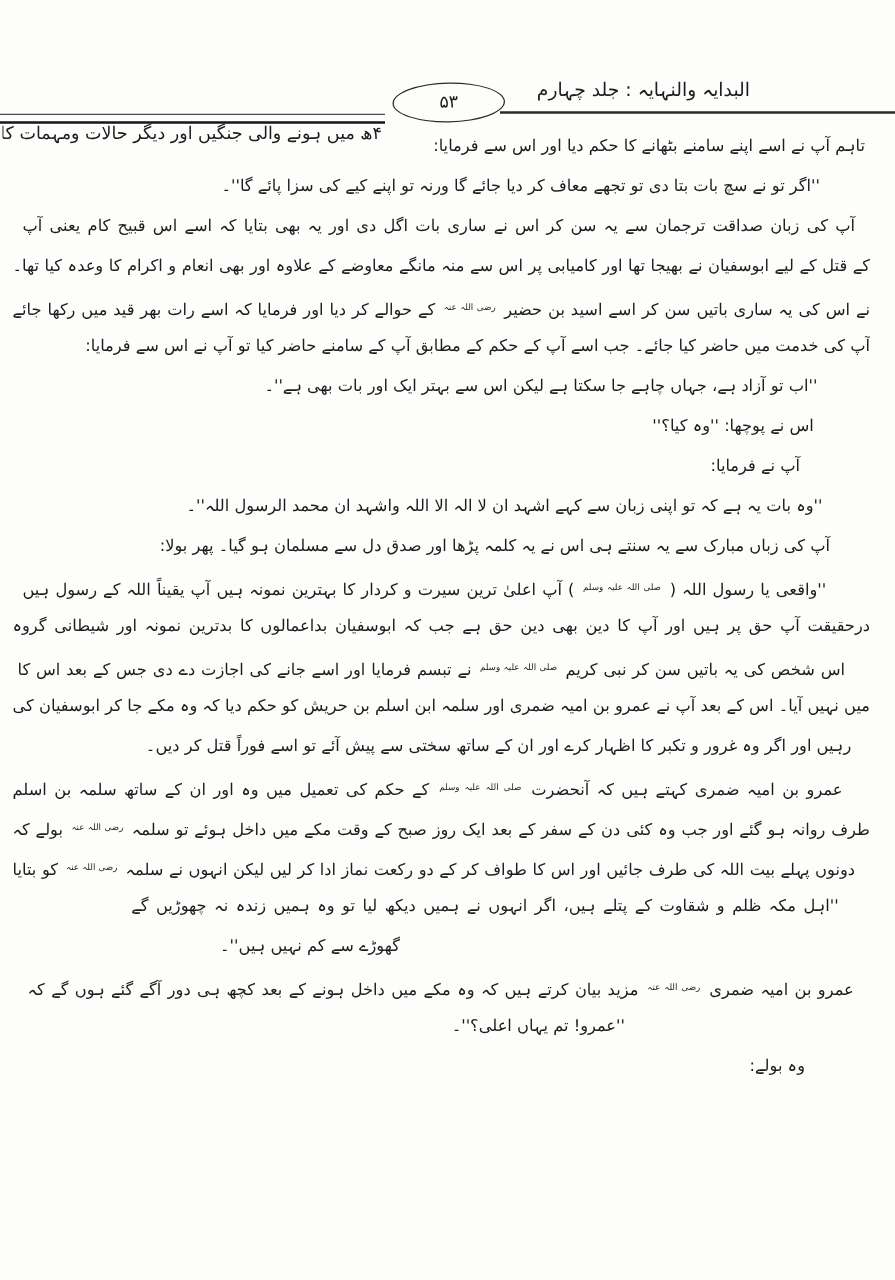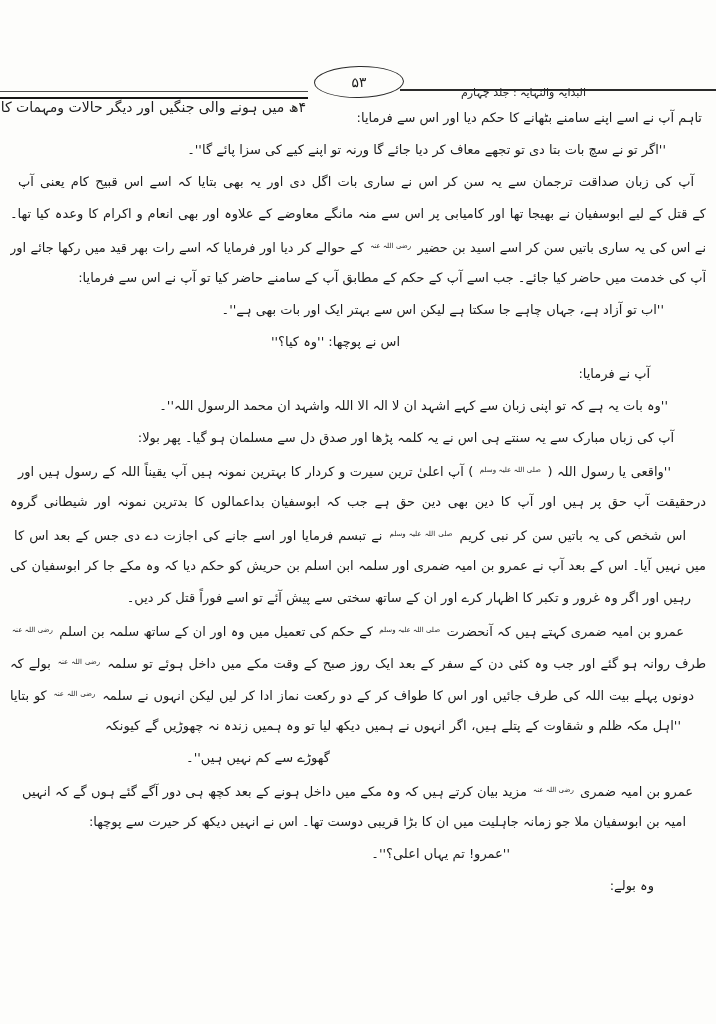--- a/index.html
+++ b/index.html
@@ -10,22 +10,22 @@
     margin: 0 auto;
     background: var(--paper, #fdfdfb);
     color: var(--ink, #1c1c1c);
     font-family: "DejaVu Sans", sans-serif;
     direction: rtl;
     overflow: hidden;
   }
 
   
   .hdr-title-right {
-    position: absolute; top: 60px; right: 130px;
-    font-size: 11px; line-height: 24px; white-space: nowrap; margin-top: 21px;
+    position: absolute; top: 60px; right: 116px;
+    font-size: 15px; line-height: 24px; white-space: nowrap;
   }
   .hdr-title-left {
     position: absolute; top: 64px; left: 2px; width: 304px;
     font-size: 14px; line-height: 22px; text-align: right; white-space: nowrap;
     overflow: hidden;
     margin-top: 32px;
   }
   .hdr-rule-right {
     position: absolute; top: 89px; left: 400px; right: 0;
     height: 2px; background: #2b2b2b;
@@ -38,21 +38,21 @@
   .page-oval {
     position: absolute; top: 66px; left: 314px; width: 88px; height: 30px;
     border: 1.6px solid #2a2a2a; border-radius: 50%;
     background: var(--paper, #fdfdfb);
     display: flex; align-items: center; justify-content: center;
     font-size: 14px; transform: rotate(-1deg); z-index: 2;
   }
 
   
   .body-text {
-    position: absolute; top: 102px; right: 10px; left: 10px;
+    position: absolute; top: 102px; right: 20px; left: 10px;
   }
   .line {
     height: 32px; line-height: 32px;
     overflow: hidden;
     font-size: 13px;
     letter-spacing: 0;
   }
   .line.r { text-align: right; white-space: nowrap; }
   .line.j { text-align: justify; }
   .line.j::after { content: ""; display: inline-block; width: 100%; height: 0; }
@@ -80,33 +80,32 @@
   <div class="hdr-title-left">۴ھ میں ہونے والی جنگیں اور دیگر حالات ومہمات کا بیان</div>
 
   <div class="body-text" id="body-lines">
       <div class="line r" style="padding-right: 4px;"><span>تاہم آپ نے اسے اپنے سامنے بٹھانے کا حکم دیا اور اس سے فرمایا:</span> </div>
       <div class="line r" style="padding-right: 40px;"><span>''اگر تو نے سچ بات بتا دی تو تجھے معاف کر دیا جائے گا ورنہ تو اپنے کیے کی سزا پائے گا''۔</span> </div>
       <div class="line j" style="padding-right: 12px; padding-left: 8px;"><span>آپ کی زبان صداقت ترجمان سے یہ سن کر اس نے ساری بات اگل دی اور یہ بھی بتایا کہ اسے اس قبیح کام یعنی آپ</span> </div>
       <div class="line j"><span>کے قتل کے لیے ابوسفیان نے بھیجا تھا اور کامیابی پر اس سے منہ مانگے معاوضے کے علاوہ اور بھی انعام و اکرام کا وعدہ کیا تھا۔ آپ</span> </div>
       <div class="line j"><span>نے اس کی یہ ساری باتیں سن کر اسے اسید بن حضیر</span> <span class="seg-small">رضی اللہ عنہ</span> <span>کے حوالے کر دیا اور فرمایا کہ اسے رات بھر قید میں رکھا جائے اور صبح کو</span> </div>
       <div class="line r"><span>آپ کی خدمت میں حاضر کیا جائے۔ جب اسے آپ کے حکم کے مطابق آپ کے سامنے حاضر کیا تو آپ نے اس سے فرمایا:</span> </div>
       <div class="line r" style="padding-right: 42px;"><span>''اب تو آزاد ہے، جہاں چاہے جا سکتا ہے لیکن اس سے بہتر ایک اور بات بھی ہے''۔</span> </div>
-      <div class="line r" style="padding-right: 45px; text-align: center;"><span>اس نے پوچھا: ''وہ کیا؟''</span> </div>
+      <div class="line r" style="padding-right: 45px;"><span>اس نے پوچھا: ''وہ کیا؟''</span> </div>
       <div class="line r" style="padding-right: 56px;"><span>آپ نے فرمایا:</span> </div>
       <div class="line r" style="padding-right: 38px;"><span>''وہ بات یہ ہے کہ تو اپنی زبان سے کہے اشہد ان لا الہ الا اللہ واشہد ان محمد الرسول اللہ''۔</span> </div>
       <div class="line r" style="padding-right: 32px;"><span>آپ کی زباں مبارک سے یہ سنتے ہی اس نے یہ کلمہ پڑھا اور صدق دل سے مسلمان ہو گیا۔ پھر بولا:</span> </div>
       <div class="line j" style="padding-right: 35px; padding-left: 8px;"><span>''واقعی یا رسول اللہ (</span> <span class="seg-small">صلی اللہ علیہ وسلم</span> <span>) آپ اعلیٰ ترین سیرت و کردار کا بہترین نمونہ ہیں آپ یقیناً اللہ کے رسول ہیں اور</span> </div>
       <div class="line j"><span>درحقیقت آپ حق پر ہیں اور آپ کا دین بھی دین حق ہے جب کہ ابوسفیان بداعمالوں کا بدترین نمونہ اور شیطانی گروہ</span> </div>
       <div class="line j" style="padding-right: 20px; padding-left: 4px;"><span>اس شخص کی یہ باتیں سن کر نبی کریم</span> <span class="seg-small">صلی اللہ علیہ وسلم</span> <span>نے تبسم فرمایا اور اسے جانے کی اجازت دے دی جس کے بعد اس کا کچھ ذکر سننے</span> </div>
       <div class="line j"><span>میں نہیں آیا۔ اس کے بعد آپ نے عمرو بن امیہ ضمری اور سلمہ ابن اسلم بن حریش کو حکم دیا کہ وہ مکے جا کر ابوسفیان کی تلاش میں</span> </div>
       <div class="line r" style="padding-right: 15px; text-align: right;"><span>رہیں اور اگر وہ غرور و تکبر کا اظہار کرے اور ان کے ساتھ سختی سے پیش آئے تو اسے فوراً قتل کر دیں۔</span> </div>
       <div class="line j" style="padding-right: 22px;"><span>عمرو بن امیہ ضمری کہتے ہیں کہ آنحضرت</span> <span class="seg-small">صلی اللہ علیہ وسلم</span> <span>کے حکم کی تعمیل میں وہ اور ان کے ساتھ سلمہ بن اسلم</span> <span class="seg-small">رضی اللہ عنہ</span>  </div>
       <div class="line j"><span>طرف روانہ ہو گئے اور جب وہ کئی دن کے سفر کے بعد ایک روز صبح کے وقت مکے میں داخل ہوئے تو سلمہ</span> <span class="seg-small">رضی اللہ عنہ</span> <span>بولے کہ کیوں نہ وہ</span> </div>
       <div class="line j" style="padding-right: 12px;"><span>دونوں پہلے بیت اللہ کی طرف جائیں اور اس کا طواف کر کے دو رکعت نماز ادا کر لیں لیکن انہوں نے سلمہ</span> <span class="seg-small">رضی اللہ عنہ</span> <span>کو بتایا کہ:</span> </div>
       <div class="line j" style="padding-right: 25px; padding-left: 95px;"><span>''اہل مکہ ظلم و شقاوت کے پتلے ہیں، اگر انہوں نے ہمیں دیکھ لیا تو وہ ہمیں زندہ نہ چھوڑیں گے کیونکہ وہ کسی منہ زور ابلق</span> </div>
       <div class="line r" style="padding-right: 376px;"><span>گھوڑے سے کم نہیں ہیں''۔</span> </div>
       <div class="line j" style="padding-right: 13px; padding-left: 12px;"><span>عمرو بن امیہ ضمری</span> <span class="seg-small">رضی اللہ عنہ</span> <span>مزید بیان کرتے ہیں کہ وہ مکے میں داخل ہونے کے بعد کچھ ہی دور آگے گئے ہوں گے کہ انہیں</span> </div>
-      <div class="line r" style="padding-right: 20px;"><span>امیہ بن ابوسفیان ملا جو زمانہ جاہلیت میں ان کا بڑا قریبی دوست تھا۔ اس نے انہیں دیکھ کر حیرت سے پوچھا:</span> </div>
       <div class="line r" style="padding-right: 196px;"><span>''عمرو! تم یہاں اعلی؟''۔</span> </div>
       <div class="line r" style="padding-right: 52px;"><span>وہ بولے:</span> </div>
     </div>
 
 </div>
 
 </body></html>

